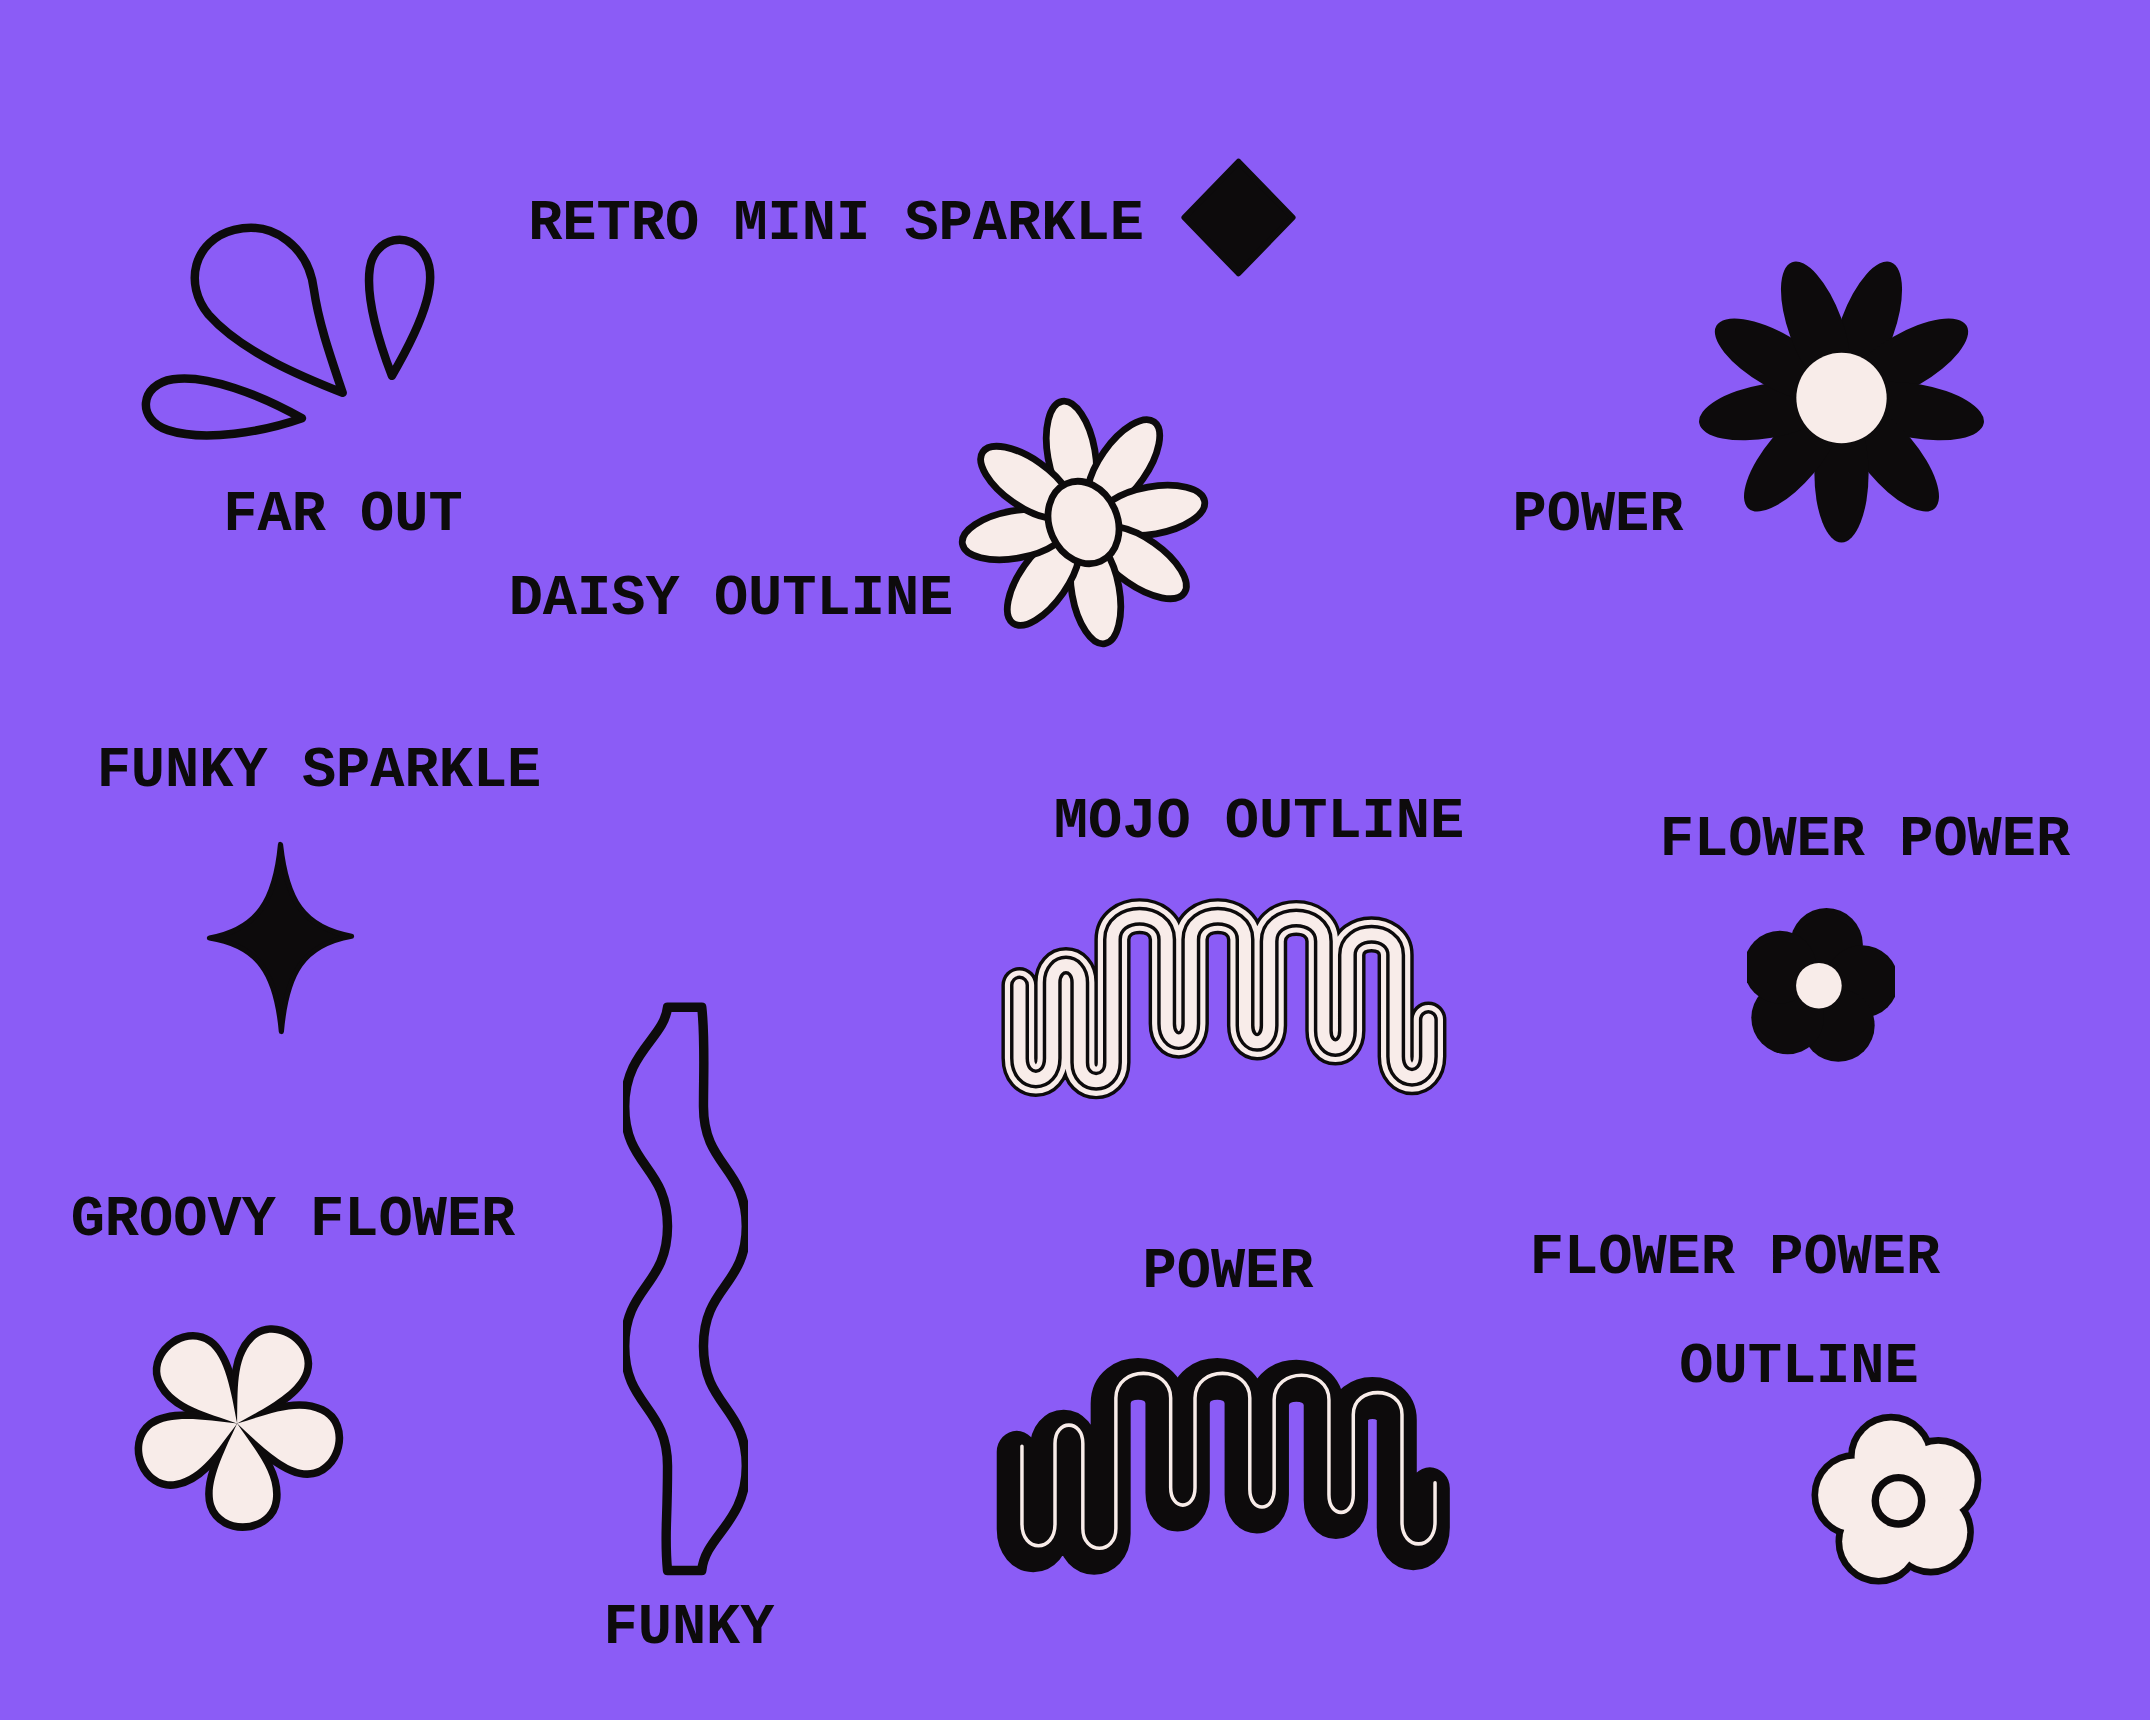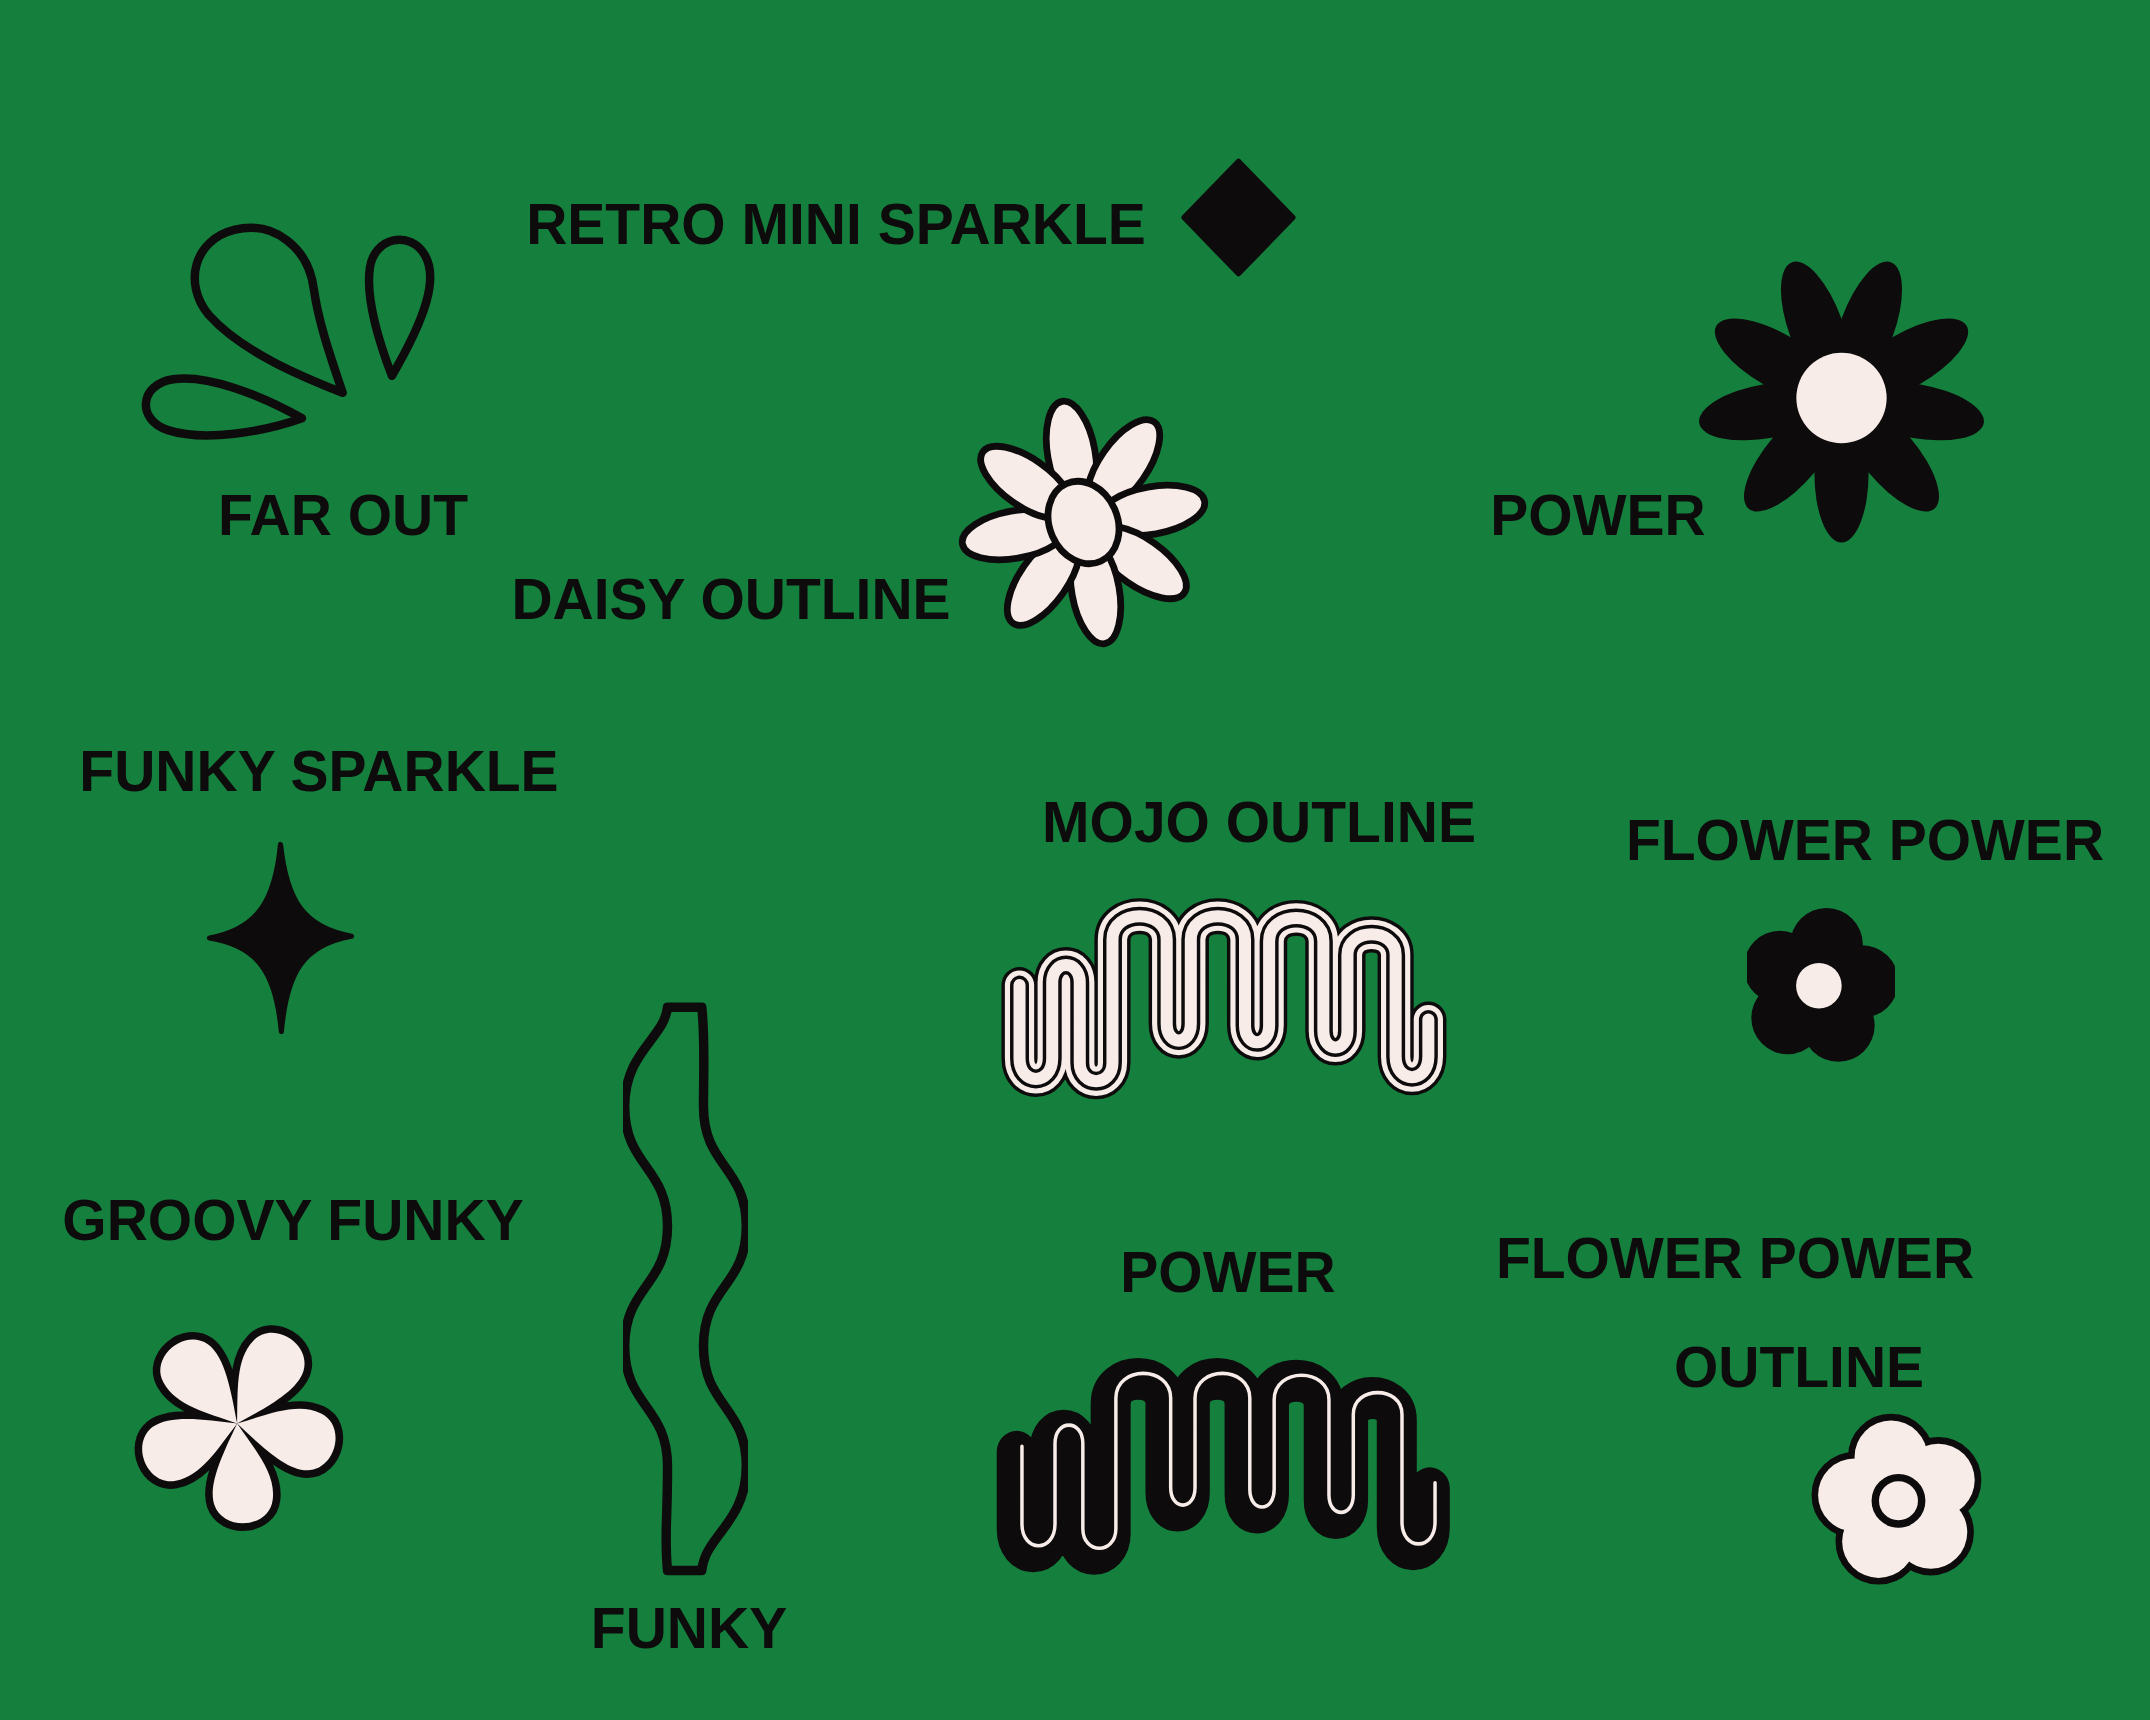--- a/index.html
+++ b/index.html
@@ -1,22 +1,22 @@
 <!DOCTYPE html>
 <html style="font-size:13.8px"><head>
 <meta charset="utf-8">
 <style>
   html, body { margin: 0; padding: 0; background: #f8ece9; }
   .canvas {
     position: relative;
     width: 2151px;
     height: 1721px;
-    background: #15803d;
+    background: #8b5cf6;
     overflow: hidden;
-    font-family: Liberation Sans, sans-serif;
+    font-family: Liberation Mono, monospace;
   }
   .label {
     position: absolute;
     transform: translate(-50%, -50%);
     font-weight: 700;
     font-size: 57px;
     line-height: 1.05;
     letter-spacing: 0px;
     color: #0d0b0c;
     white-space: nowrap;
@@ -97,21 +97,21 @@
     <g fill="#0d0b0c">
       <circle cx="94" cy="56" r="43"></circle>
       <circle cx="136" cy="100" r="43"></circle>
       <circle cx="108" cy="152" r="43"></circle>
       <circle cx="48" cy="143" r="43"></circle>
       <circle cx="39" cy="83" r="43"></circle>
     </g>
     <circle cx="85" cy="105" r="27" fill="#f8ece9"></circle>
   </svg>
 
-  <div class="label" style="left:293px; top:1221px;">GROOVY FUNKY</div>
+  <div class="label" style="left:293px; top:1221px;">GROOVY FLOWER</div>
   <svg class="shape" style="left:120px; top:1305px;" width="236" height="237" viewBox="-2 -2 278 280">
     <g transform="rotate(-36 136 138)">
       <g fill="#0d0b0c" stroke="#0d0b0c" stroke-width="18" stroke-linejoin="round">
         <path d="M 136,138 C 114,106 90,78 94,48 C 98,14 152,10 163,42 C 171,66 152,104 136,138 Z"></path>
         <path d="M 136,138 C 114,106 90,78 94,48 C 98,14 152,10 163,42 C 171,66 152,104 136,138 Z" transform="rotate(72 136 138)"></path>
         <path d="M 136,138 C 114,106 90,78 94,48 C 98,14 152,10 163,42 C 171,66 152,104 136,138 Z" transform="rotate(144 136 138)"></path>
         <path d="M 136,138 C 114,106 90,78 94,48 C 98,14 152,10 163,42 C 171,66 152,104 136,138 Z" transform="rotate(216 136 138)"></path>
         <path d="M 136,138 C 114,106 90,78 94,48 C 98,14 152,10 163,42 C 171,66 152,104 136,138 Z" transform="rotate(288 136 138)"></path>
       </g>
       <g fill="#f8ece9">

